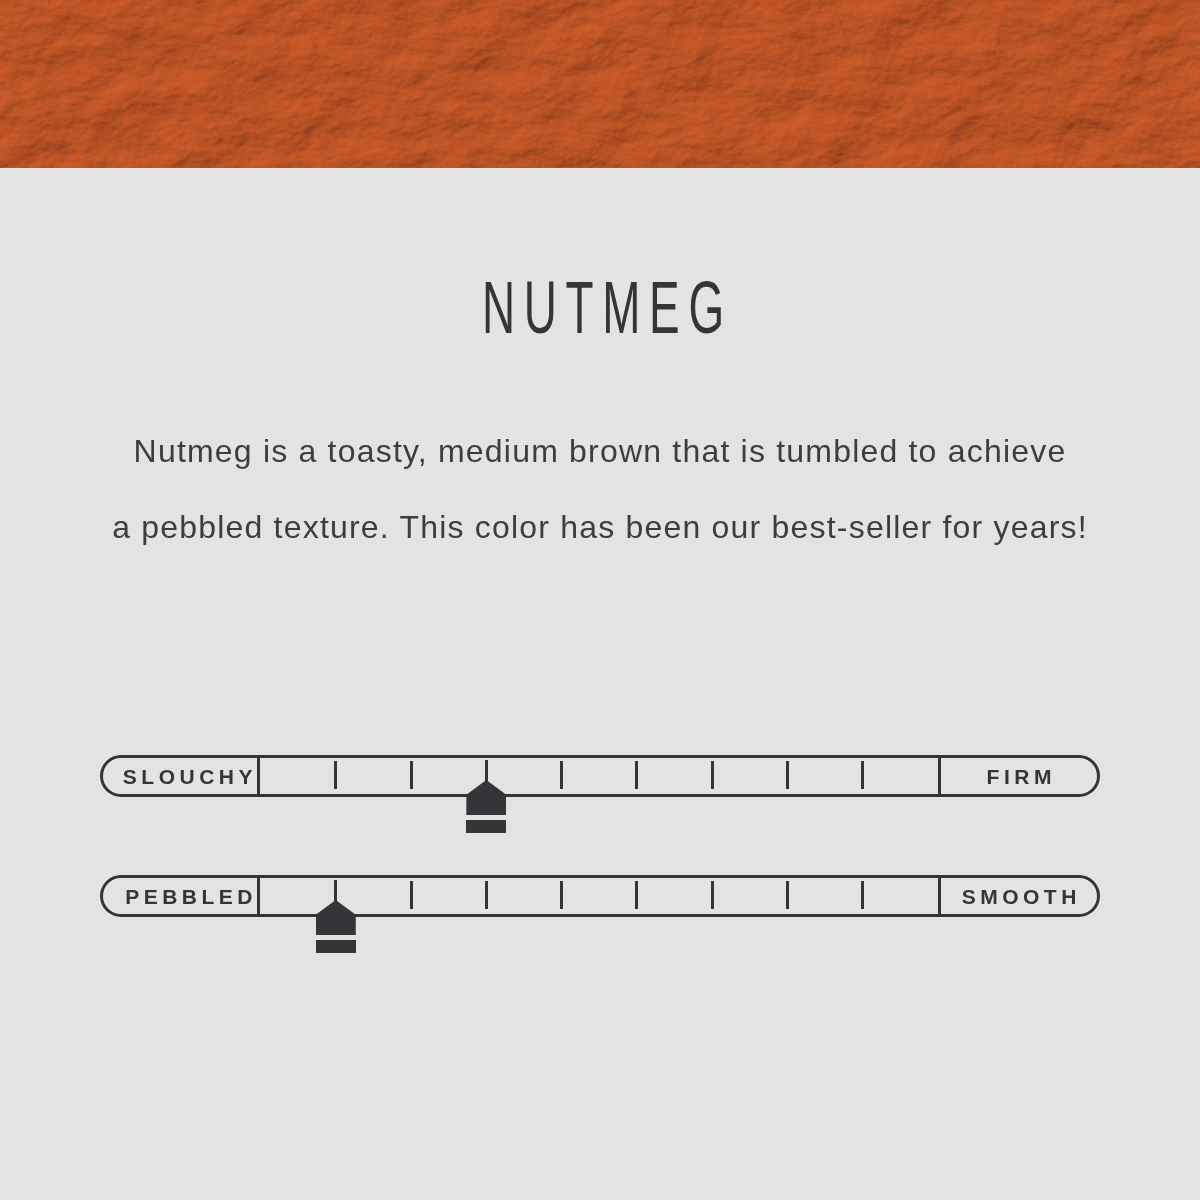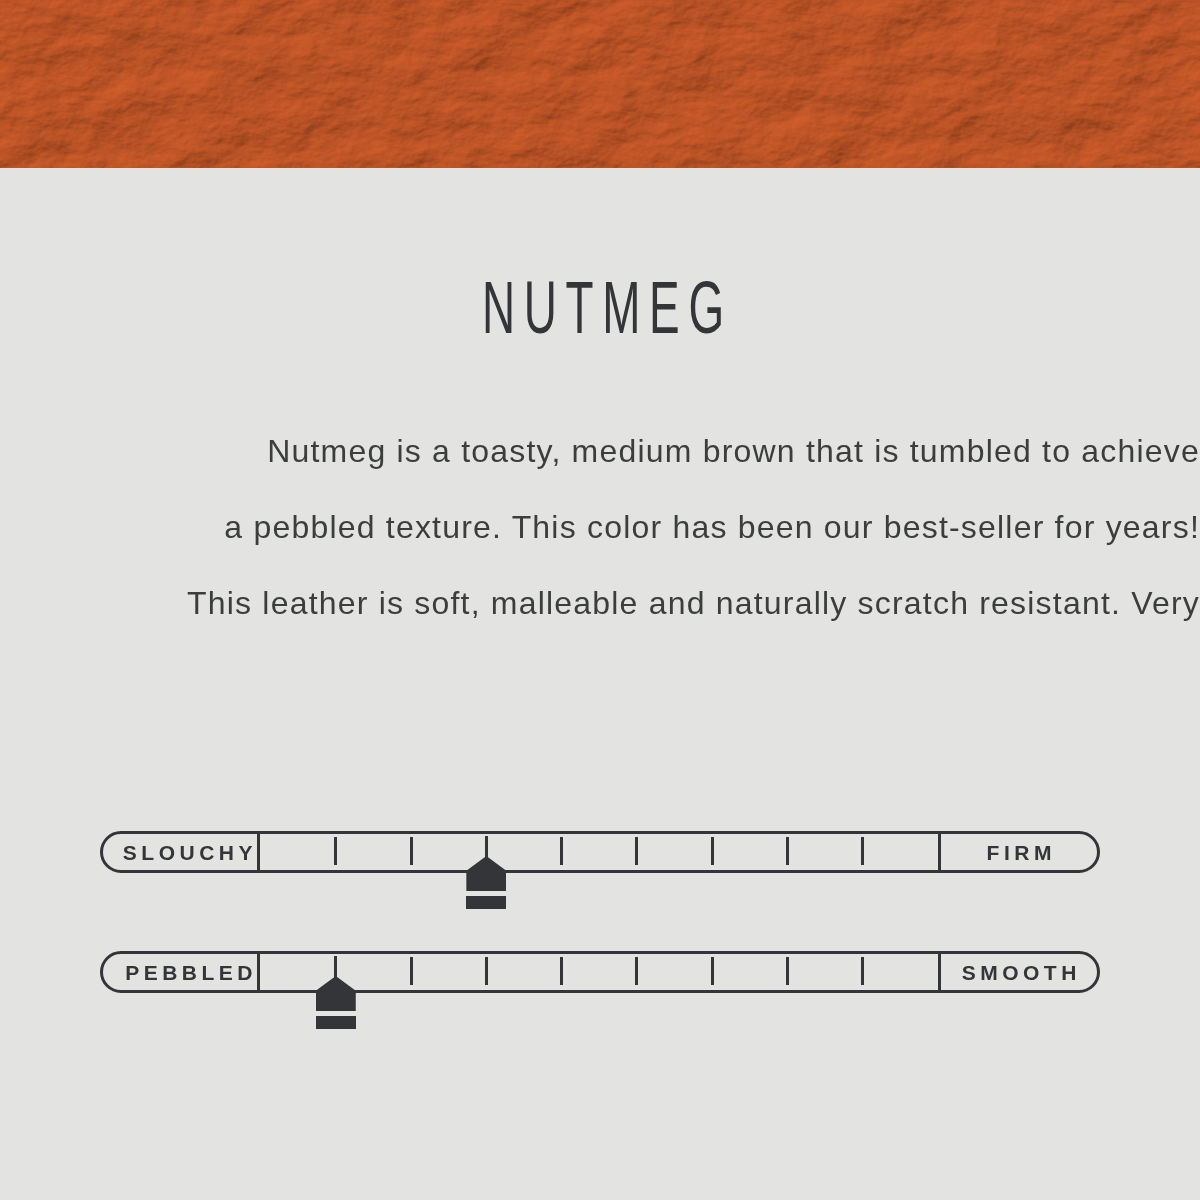--- a/index.html
+++ b/index.html
@@ -34,21 +34,21 @@
     display: inline-block;
     letter-spacing: 14px;
     margin-right: -14px;
     transform: scaleX(0.62);
     transform-origin: 50% 50%;
     white-space: nowrap;
   }
 
   .description {
     margin-top: 68px;
-    text-align: right;
+    text-align: center;
     font-size: 32px;
     line-height: 76px;
     letter-spacing: 1.2px;
     color: #3c3e3e;
   }
   .description .desc-line { white-space: nowrap; }
 
   .scales { width: 1000px; margin: 0 auto; }
 
   .scale {
@@ -121,21 +121,20 @@
   </svg>
 </div>
 
 <h1 class="page-title">
   <span class="title-inner">NUTMEG</span>
 </h1>
 
 <div class="description">
   <div class="desc-line">Nutmeg is a toasty, medium brown that is tumbled to achieve</div>
   <div class="desc-line">a pebbled texture. This color has been our best-seller for years!</div>
-  <div class="desc-line">This leather is soft, malleable and naturally scratch resistant. Very</div>
 </div>
 
 <div class="scales">
 
   <div class="scale first">
     <div class="cell left">SLOUCHY</div>
     <div class="cell right">FIRM</div>
     <div class="marker" style="left: 363.34px;">
       <div class="stem"></div>
       <div class="penta"></div>

